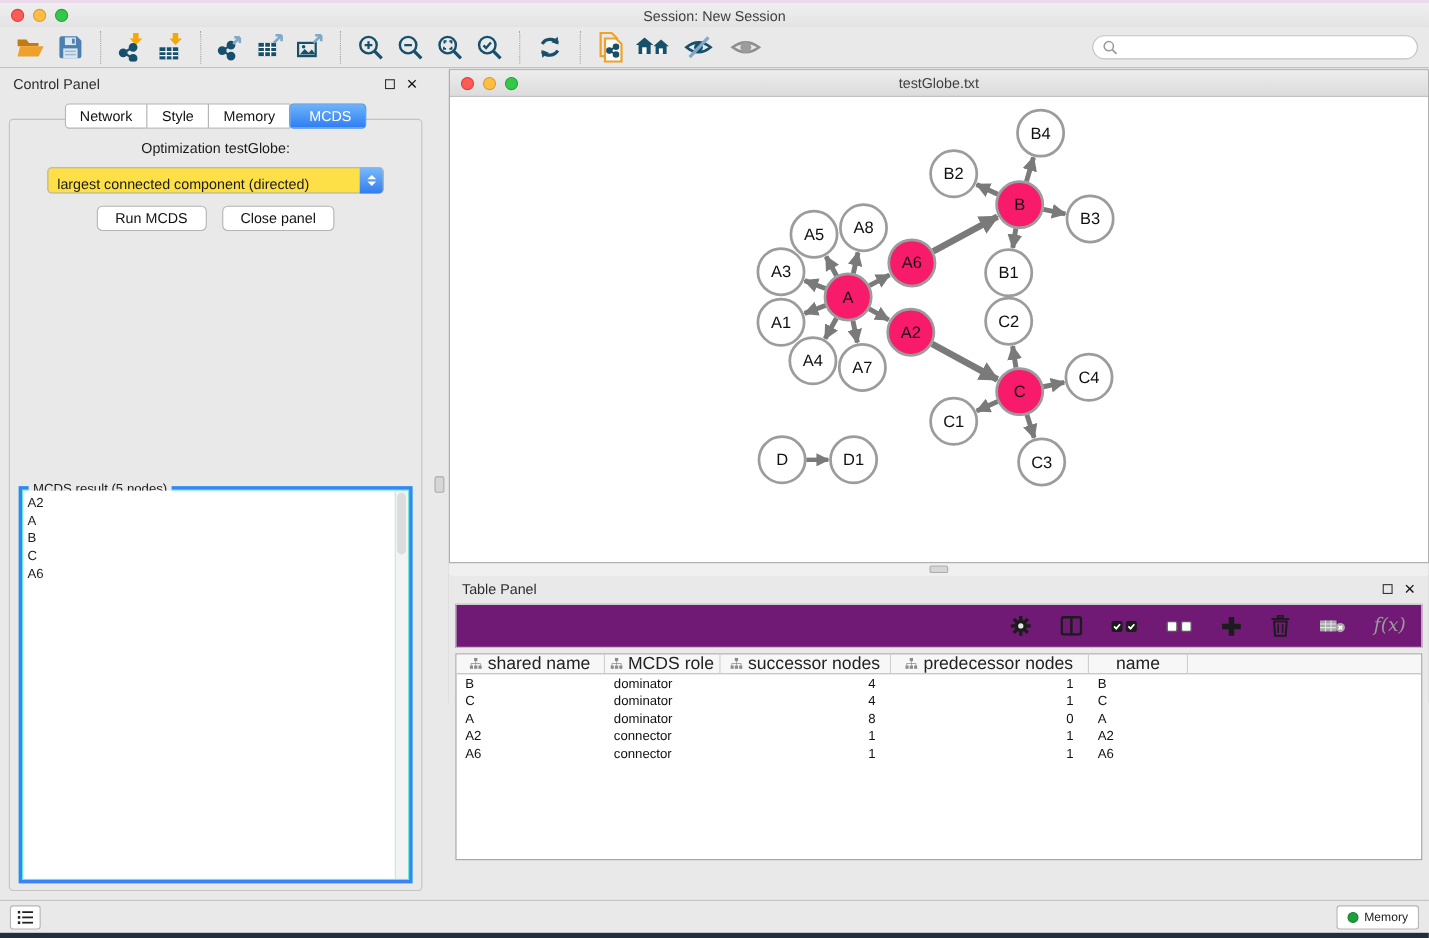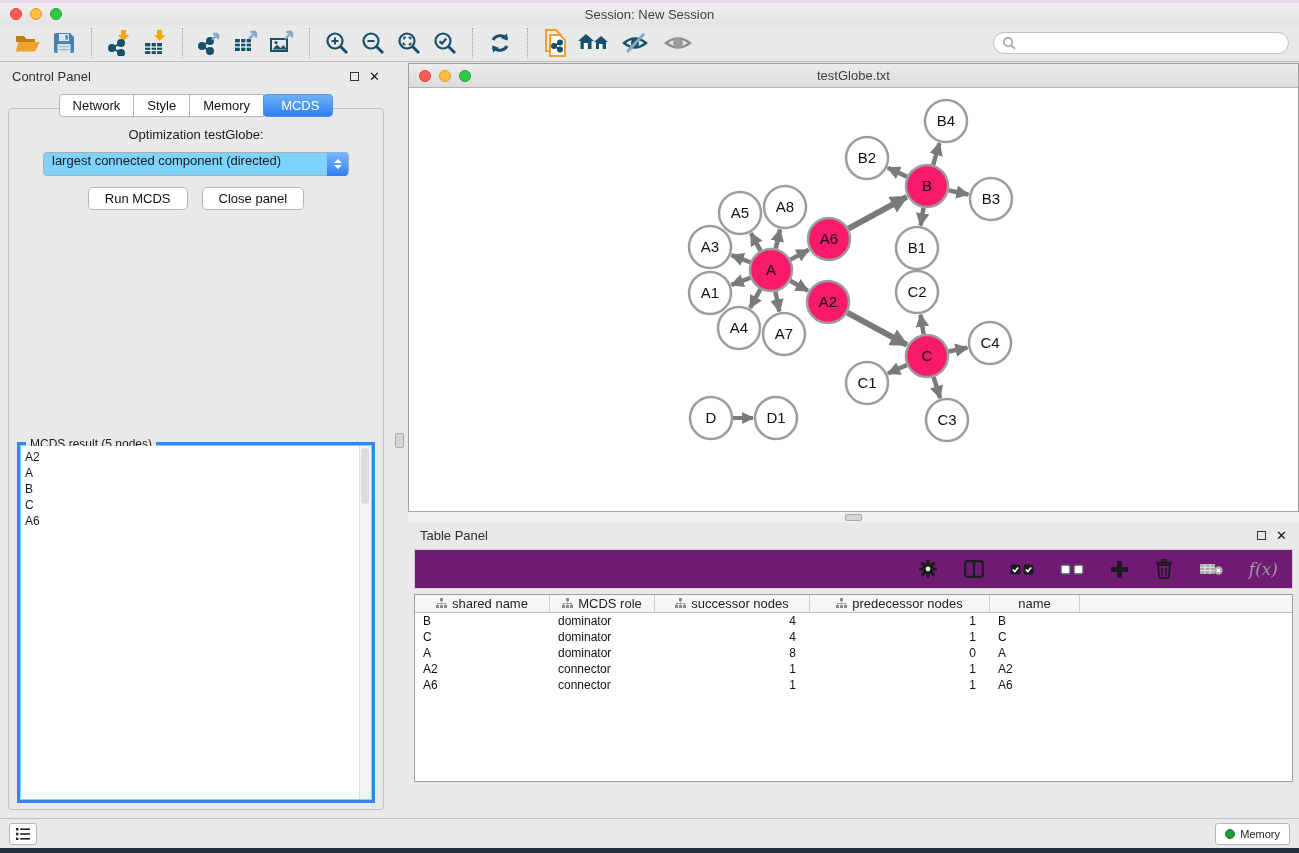--- a/index.html
+++ b/index.html
@@ -36,22 +36,22 @@
   .float-btn { width:9px; height:9px; border:1.5px solid #333; display:inline-block; }
   .close-btn { font-weight:bold; font-size:13px; color:#111; line-height:1; }
   .cp-tabs { display:flex; justify-content:center; margin-top:4px; position:relative; z-index:2; }
   .seg { padding:3px 13px; background:#fff; border:1px solid #b5b5b5; margin-left:-1px; font-size:13px; color:#111; }
   .seg:first-child { border-radius:4px 0 0 4px; margin-left:0; }
   .seg:last-child { border-radius:0 4px 4px 0; }
   .seg.active { background:linear-gradient(#6db3fa,#2e7ef2); color:#fff; border-color:#4d91ef; border-radius:4px;padding-left:17px; }
   .cp-content { position:absolute; left:8px; right:8px; top:46px; bottom:8px; border:1px solid #c3c3c3;
                 border-radius:4px; background:#e9e9e9; }
   .opt-label { text-align:center; margin-top:18px; }
-  .dropdown { position:relative; margin:10px 34px 0 34px; height:24px; background:#7dd3fc; border:1px solid #adadad;
-              border-radius:4px; display:flex; align-items:flex-start; padding-left:8px; }
+  .dropdown { position:relative; margin:10px 34px 0 34px; height:24px; background:#fde047; border:1px solid #adadad;
+              border-radius:4px; display:flex; align-items:flex-end; padding-left:8px; }
   .dropdown .val { font-size:13px; }
   .stepper { position:absolute; right:0; top:-1px; bottom:-1px; width:21px; border-radius:0 4px 4px 0;
              background:linear-gradient(#7cb9fb,#2f7ef1); display:flex; flex-direction:column;
              align-items:center; justify-content:center; gap:2px; }
   .chev-up { width:0; height:0; border-left:4px solid transparent; border-right:4px solid transparent; border-bottom:4px solid #fff; }
   .chev-dn { width:0; height:0; border-left:4px solid transparent; border-right:4px solid transparent; border-top:4px solid #fff; }
   .btn-row { display:flex; justify-content:center; gap:14px; margin-top:11px; }
   .mac-btn { background:#fff; border:1px solid #b5b5b5; border-radius:5px; padding:3px 16px; font-size:13px; color:#111; font-family:inherit; }
   .result-box { position:absolute; left:8px; right:8px; top:333px; bottom:6px; border:3px solid #3b82f6; background:#5eead4; }
   .result-legend { position:absolute; top:-8px; left:6px; background:#e9e9e9; padding:0 4px; font-size:12px; }
@@ -73,21 +73,21 @@
   .h-handle { position:absolute; left:437px; top:2px; width:17px; height:7px; background:#d6d6d6; border:1px solid #ababab; border-radius:2px; }
 
   .table-panel { position:absolute; left:0; top:461px; width:891px; height:295px; background:#e9e9e9; }
   .tp-header { height:24px; display:flex; align-items:center; padding:0 12px; }
   .tp-toolbar { margin:2px 6px 0 6px; height:40px; background:#701a75; border:1px solid #cdcdcd;
                 display:flex; align-items:center; padding:0 14px; gap:26px;justify-content:flex-end; }
   .tp-toolbar .ticon { display:flex; align-items:center; justify-content:center; }
   .fx { font-family:"DejaVu Serif",serif; font-style:italic; font-size:17px; color:#9b9b9b; }
   .tp-table { margin:5px 6px 0 6px; height:188px; background:#fff; border:1px solid #9e9e9e; overflow:hidden; }
   .thead { display:flex; height:18px; background:#f7f7f7; border-bottom:1px solid #bdbdbd; }
-  .th { display:flex; align-items:center; justify-content:center; gap:5px; font-size:13px; color:#222;
+  .th { display:flex; align-items:center; justify-content:center; gap:5px; font-size:16px; color:#222;
         border-right:1px solid #cfcfcf; }
   .th:last-child { border-right:none; flex:1; }
   .tr { display:flex; height:16px; align-items:center; }
   .td { font-size:12px; padding:0 8px; color:#111; white-space:nowrap; }
   .td.num { text-align:right; padding-right:14px; }
   .c0 { width:135px; } .c1 { width:105px; } .c2 { width:155px; } .c3 { width:180px; } .c4 { width:90px; }
   .tp-tabs { display:flex; justify-content:center; margin-top:7px; }
 
   .statusbar { position:absolute; left:0; top:818px; width:100%; height:30px; background:#e9e9e9;
                border-top:1px solid #c2c2c2; display:flex; align-items:center; padding:0 9px; }

